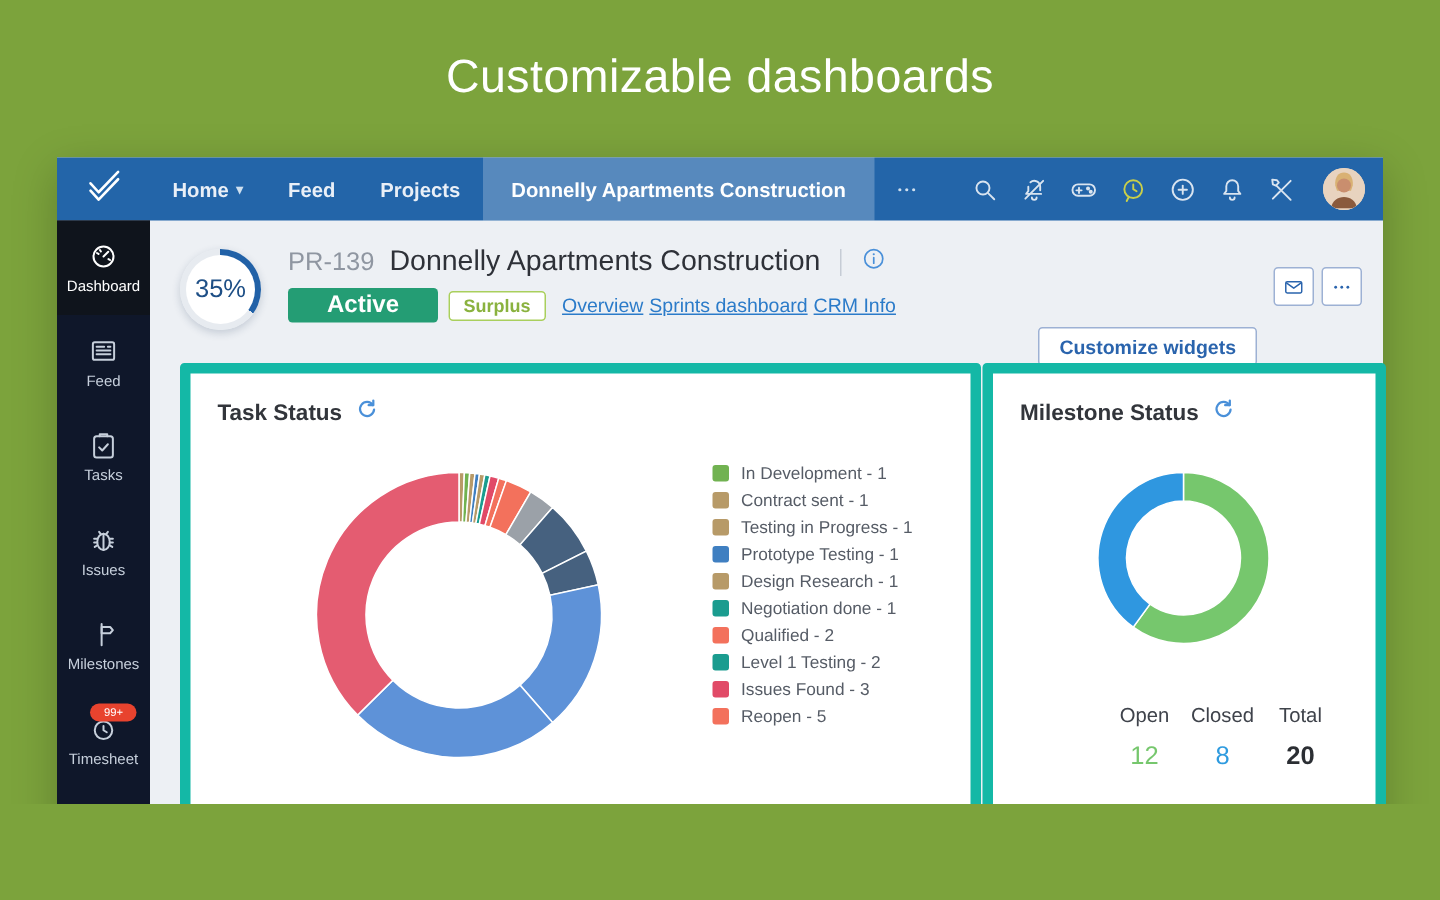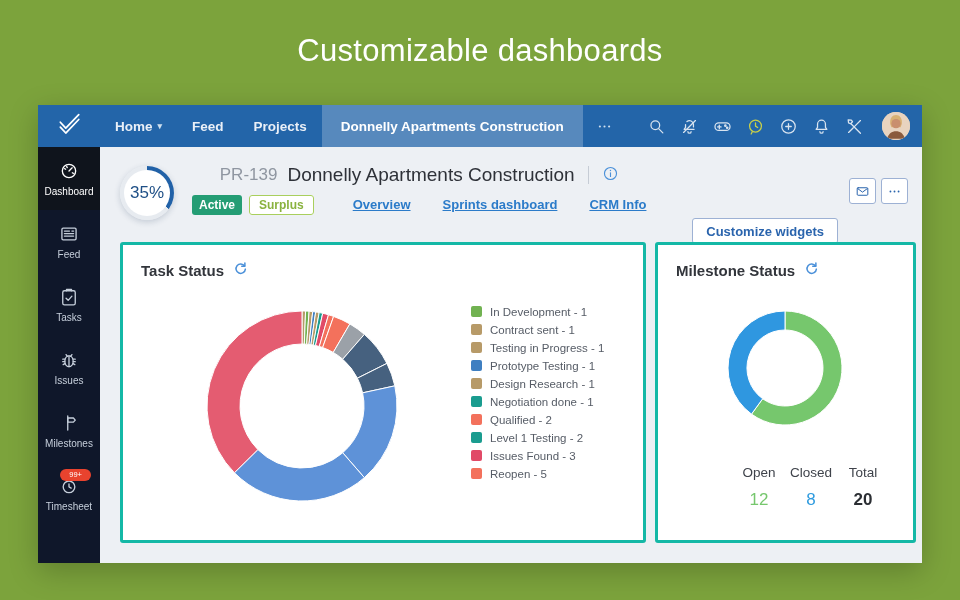--- a/index.html
+++ b/index.html
@@ -1,16 +1,16 @@
 <!DOCTYPE html>
 <html><head>
 <meta charset="utf-8">
 <style>
   html,body{margin:0;padding:0;background:#7ca33c;}
-  .stage{position:relative;width:960px;height:600px;background:#7ca33c;overflow:hidden;
+  .stage{position:relative;width:960px;height:536px;background:#7ca33c;overflow:hidden;
          font-family:"Liberation Sans",sans-serif;}
   .banner-title{position:absolute;top:33px;left:0;right:0;text-align:center;color:#fff;
                 font-size:31px;font-weight:500;letter-spacing:.3px;}
   .window{position:absolute;left:38px;top:105px;width:884px;height:458px;background:#edf0f4;
           box-shadow:0 8px 28px rgba(0,0,0,.22);}
   
   .navbar{position:absolute;top:0;left:0;right:0;height:42px;background:#2365a9;display:flex;align-items:stretch;}
   .logo-box{width:62px;display:flex;align-items:center;justify-content:center;}
   .logo-box svg{width:26px;height:26px;color:#fff;}
   .nav-items{display:flex;}
@@ -36,39 +36,39 @@
               border-radius:8px;padding:2px 9px;line-height:1;}
   
   .main{position:absolute;left:62px;top:42px;right:0;bottom:0;}
   .header{position:relative;height:95px;}
   .progress-ring{position:absolute;left:20px;top:19px;width:54px;height:54px;border-radius:50%;
                  background:conic-gradient(#2161a7 0 35%,#e7ebf0 35% 100%);box-shadow:0 2px 6px rgba(31,56,88,.2);}
   .progress-ring::after{content:"";position:absolute;inset:4px;border-radius:50%;background:#fff;}
   .progress-text{position:absolute;inset:0;display:flex;align-items:center;justify-content:center;
                  font-size:17px;font-weight:400;color:#1e4f86;z-index:1;}
   .head-block{position:absolute;left:92px;top:17px;}
-  .head-row1{display:flex;align-items:center;gap:10px;justify-content:center;}
+  .head-row1{display:flex;align-items:center;gap:10px;}
   .proj-id{font-size:17px;color:#8f96a1;}
   .proj-title{font-size:19px;color:#2e3138;font-weight:500;}
   .vdiv{width:1px;height:18px;background:#c6ccd5;margin:0 3px;}
   .info-ic{width:17px;height:17px;color:#4a90d9;cursor:pointer;}
   .head-row2{display:flex;align-items:center;margin-top:9px;}
-  .badge-solid{background:#249d74;color:#fff;font-size:12px;font-weight:600;padding:3px 7px;border-radius:3px;margin-right:7px;}
+  .badge-solid{background:#249d74;color:#fff;font-size:16px;font-weight:600;padding:3px 26px;border-radius:3px;margin-right:7px;}
   .badge-outline{background:#fff;border:1px solid #a9cf5d;color:#8ab23f;font-size:12px;font-weight:600;
                  padding:2px 9px;border-radius:3px;margin-right:7px;}
-  .head-link{color:#2b7bc9;font-size:13px;font-weight:700;text-decoration:underline;cursor:pointer;margin-left:32px;}
+  .head-link{color:#2b7bc9;font-size:13px;font-weight:400;text-decoration:underline;cursor:pointer;margin-left:4px;}
   .head-controls{position:absolute;right:14px;top:31px;display:flex;gap:5px;}
   .btn{height:26px;display:flex;align-items:center;justify-content:center;background:#fff;border:1px solid #9db1d4;
        border-radius:3px;color:#2a64ad;cursor:pointer;box-sizing:border-box;}
   .btn-text{padding:0 13px;font-size:13px;font-weight:600;margin-right:6px;margin-top:40px;}
   .btn-sq{width:27px;}
   .btn-sq svg{width:15px;height:15px;}
   
   .cards{position:absolute;left:20px;top:95px;right:12px;bottom:0;}
-  .card{position:absolute;background:#fff;border:3px solid #14b8a6;border-radius:3px;}
+  .card{position:absolute;background:#fff;border:7px solid #14b8a6;border-radius:3px;}
   .card-task{left:0;top:0;width:520px;height:295px;}
   .card-mile{left:535px;top:0;width:255px;height:295px;}
   .card-title-row{position:absolute;left:18px;top:16px;display:flex;align-items:center;gap:9px;}
   .card-title{font-size:15px;font-weight:700;color:#32353b;}
   .refresh-ic{width:15px;height:15px;color:#4a90d9;cursor:pointer;}
   .donut-task{position:absolute;left:14px;top:56px;}
   .donut-mile{position:absolute;left:57px;top:53px;}
   .legend{position:absolute;left:348px;top:61px;display:flex;flex-direction:column;gap:6.5px;}
   .legend-item{display:flex;align-items:center;gap:8px;height:11.5px;cursor:pointer;}
   .sw{width:11px;height:11px;border-radius:2px;flex:none;}

